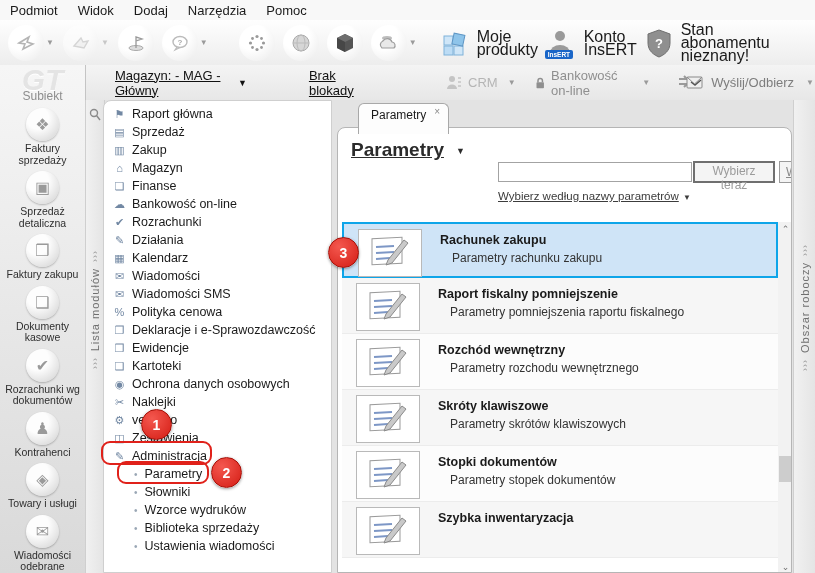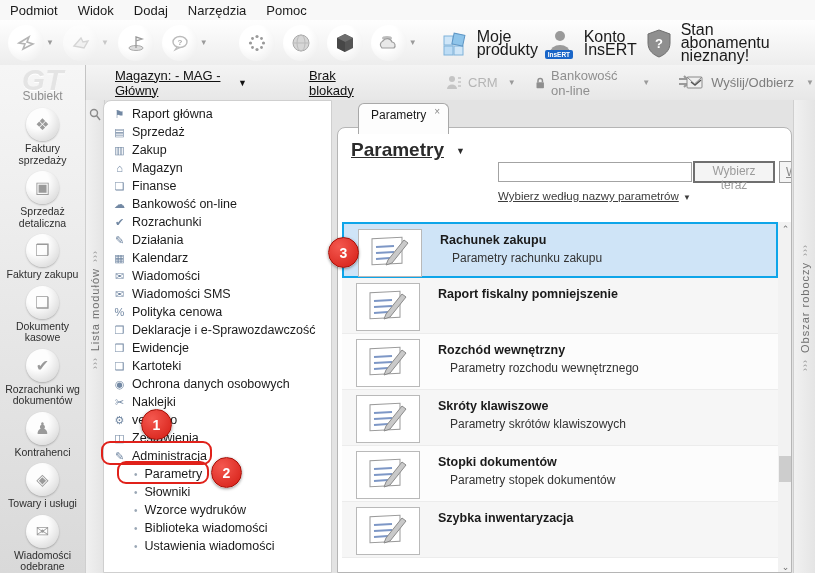--- a/index.html
+++ b/index.html
@@ -388,21 +388,21 @@
         <div class="tree-row tree-sub">
           <span class="bullet">•</span>
           <span>Słowniki</span>
         </div>
         <div class="tree-row tree-sub">
           <span class="bullet">•</span>
           <span>Wzorce wydruków</span>
         </div>
         <div class="tree-row tree-sub">
           <span class="bullet">•</span>
-          <span>Biblioteka wiadomości</span>
+          <span>Biblioteka sprzedaży</span>
         </div>
         <div class="tree-row tree-sub">
           <span class="bullet">•</span>
           <span>Ustawienia wiadomości</span>
         </div>
       </div>
   </div>
 
   <div id="tab" class="abs">
     <span id="tab-label">Parametry</span>
@@ -436,20 +436,21 @@
           <span class="picon">
             <svg width="44" height="38" viewBox="0 0 44 38">
               <rect x="4" y="5" width="30" height="26" fill="#fff" stroke="#9a9a9a" transform="skewY(-3)"></rect>
               <line x1="8" y1="13" x2="26" y2="12" stroke="#7d97c6" stroke-width="2"></line>
               <line x1="8" y1="19" x2="26" y2="18" stroke="#7d97c6" stroke-width="2"></line>
               <line x1="8" y1="25" x2="22" y2="24" stroke="#7d97c6" stroke-width="2"></line>
               <path d="M20 26 L36 6 L40 9 L24 29 L18 31 Z" fill="#c9c9c9" stroke="#8a8a8a"></path>
             </svg>
           </span>
           <div class="ptitle">Raport fiskalny pomniejszenie</div>
+          <div class="psub">Parametry pomniejszenia raportu fiskalnego</div>
         </div>
         <div class="prow">
           <span class="picon">
             <svg width="44" height="38" viewBox="0 0 44 38">
               <rect x="4" y="5" width="30" height="26" fill="#fff" stroke="#9a9a9a" transform="skewY(-3)"></rect>
               <line x1="8" y1="13" x2="26" y2="12" stroke="#7d97c6" stroke-width="2"></line>
               <line x1="8" y1="19" x2="26" y2="18" stroke="#7d97c6" stroke-width="2"></line>
               <line x1="8" y1="25" x2="22" y2="24" stroke="#7d97c6" stroke-width="2"></line>
               <path d="M20 26 L36 6 L40 9 L24 29 L18 31 Z" fill="#c9c9c9" stroke="#8a8a8a"></path>
             </svg>

